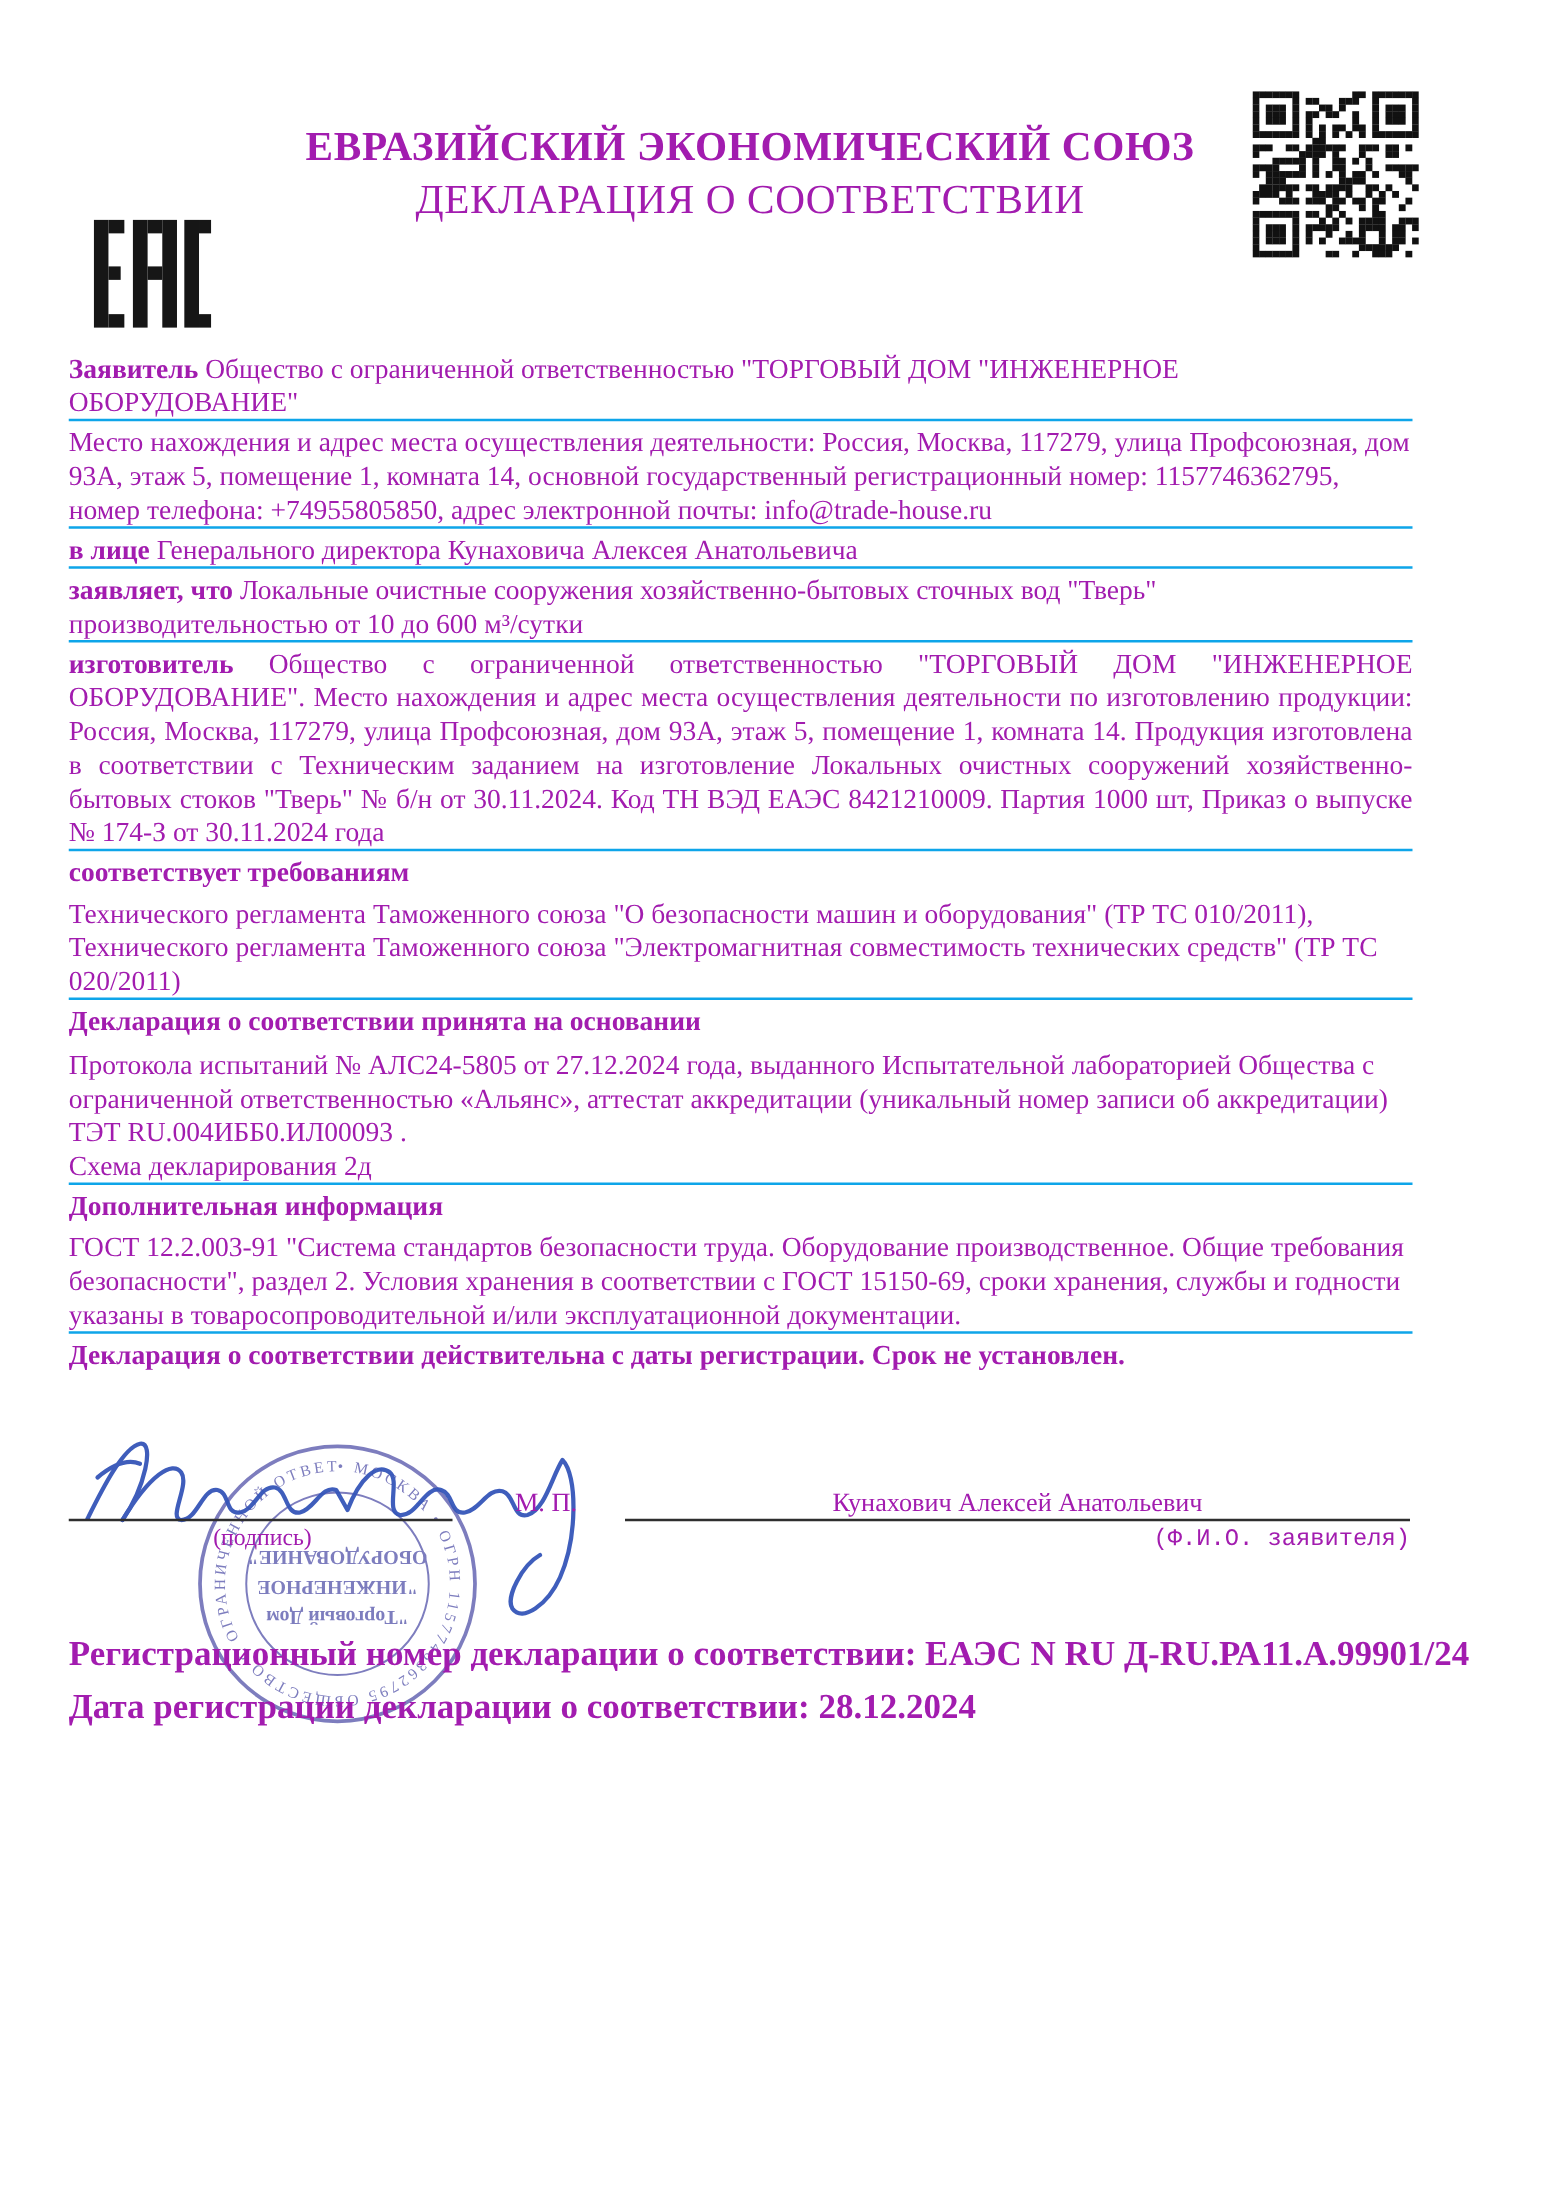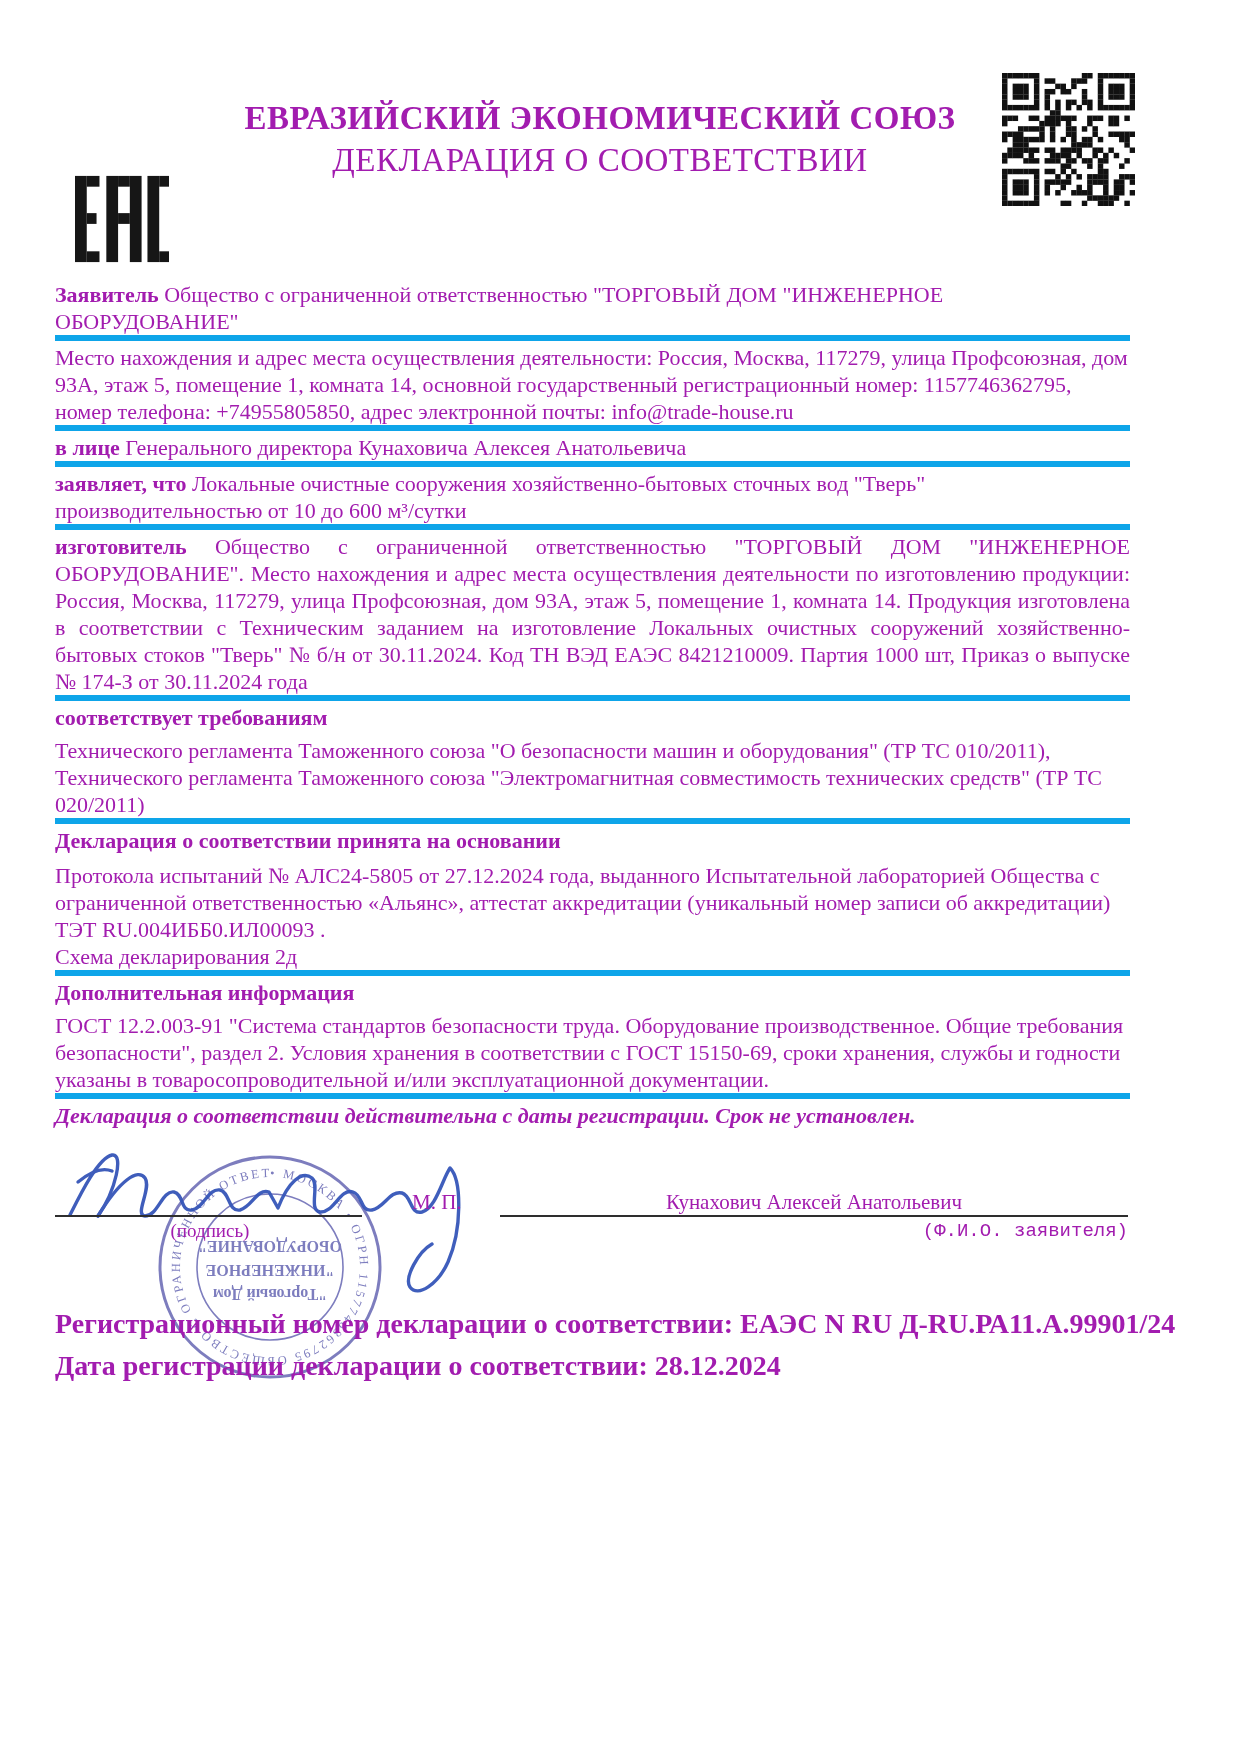--- a/index.html
+++ b/index.html
@@ -12,22 +12,22 @@
     overflow:hidden;
   }
   .title-l1{position:absolute;left:0;top:100px;width:1200px;text-align:center;
             font-size:33px;font-weight:bold;letter-spacing:.5px;}
   .title-l2{position:absolute;left:0;top:142px;width:1200px;text-align:center;
             font-size:33px;font-weight:normal;letter-spacing:.5px;}
   .eac-svg{position:absolute;left:75px;top:175px;}
   .qr-svg{position:absolute;left:1002px;top:73px;}
   
   .body{position:absolute;left:55px;top:278px;width:1075px;font-size:22px;line-height:27px;}
-  .sec{border-bottom:6px solid #0ea5e9;padding-top:3px;}
-  .sec.nr{border-bottom:none;font-style:italic;}
+  .sec{border-bottom:2px solid #0ea5e9;padding-top:3px;}
+  .sec.nr{border-bottom:none;}
   .sec p{margin:0;}
   .lbl{font-weight:bold;}
   .hdr{font-weight:bold;}
   .gap6{height:6px;}
   .gap8{height:8px;}
   .just{text-align:justify;}
   
   .sig-overlay{position:absolute;left:50px;top:1120px;}
   .mp{position:absolute;left:412px;top:1190px;font-size:21px;}
   .sig-line{position:absolute;left:55px;top:1215px;width:307px;border-top:2px solid #2e2e2e;height:0;}

